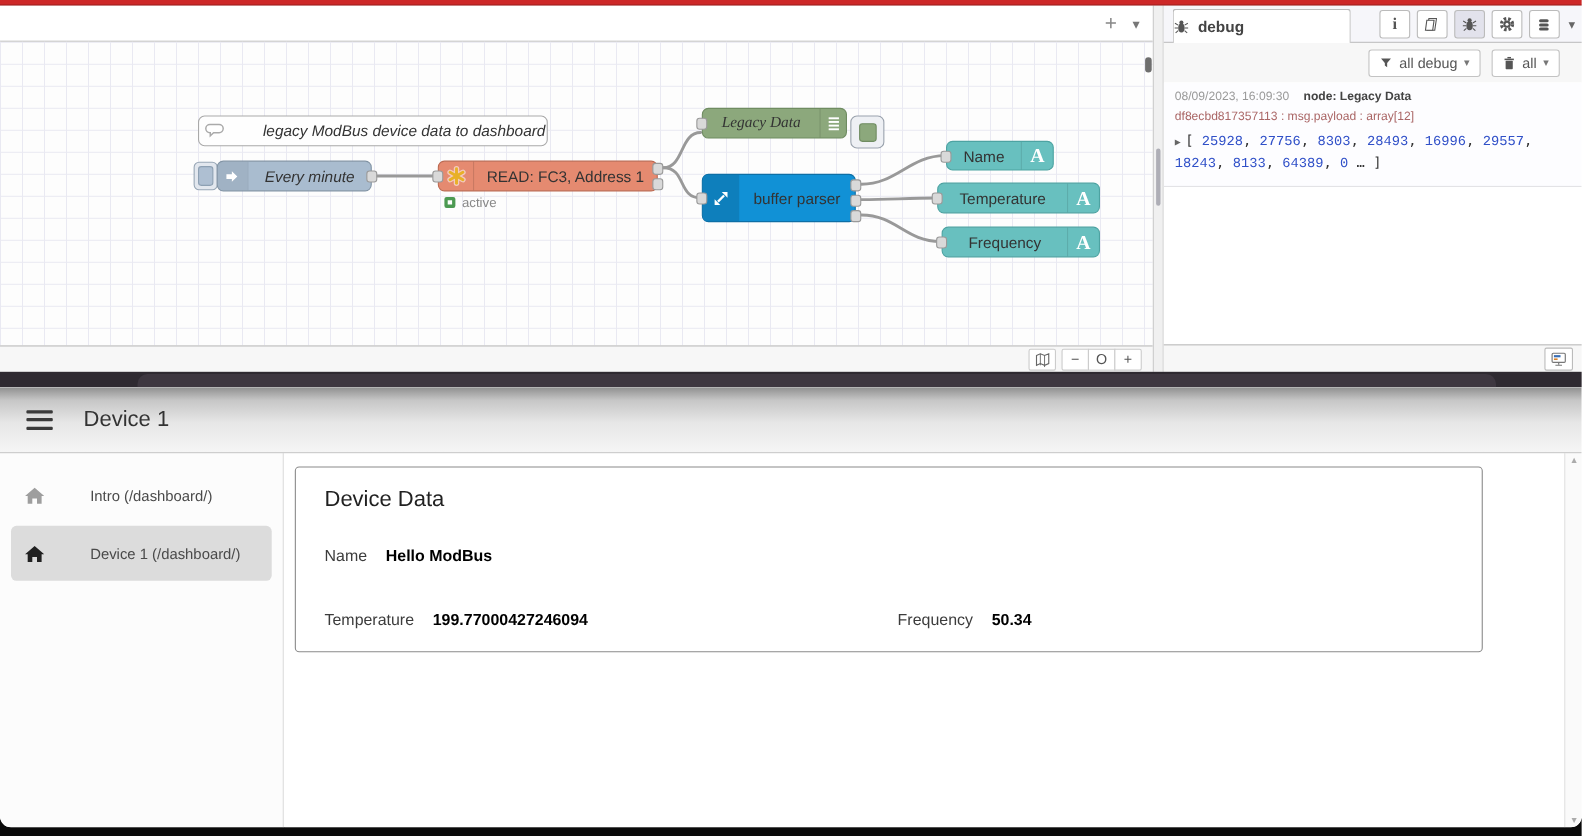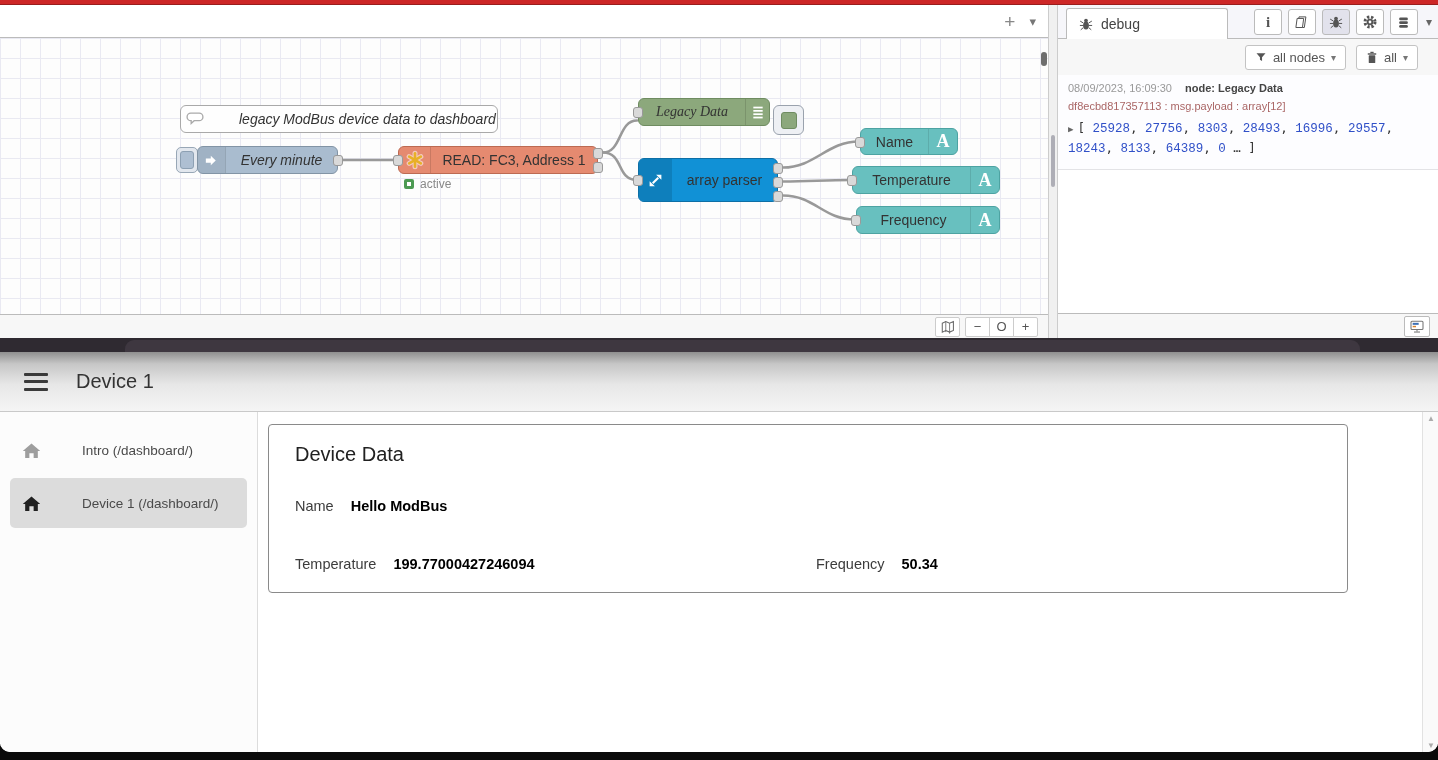--- a/index.html
+++ b/index.html
@@ -63,21 +63,21 @@
   .status { position:absolute; left:404px; top:177px; display:flex; align-items:center; gap:6px; z-index:2; }
   .status .sq { width:10px; height:10px; border:3px solid var(--status-green,#4c9a52); background:#fff; border-radius:2px; }
   .status .txt { font-size:12px; color:#888; }
 
   svg.wires { position:absolute; left:0; top:38px; width:1048px; height:276px; z-index:1; }
   svg.wires path { stroke:var(--wire,#999); stroke-width:2.6; fill:none; stroke-linecap:round; }
 
   
   .side { position:absolute; left:1058px; top:5px; width:380px; height:333px; background:#fff; }
   .side-tabs { position:absolute; left:0; top:0; width:380px; height:34px; background:#f6f6fa; border-bottom:1px solid #bbb; }
-  .side-tab { position:absolute; left:8px; top:3px; width:162px; height:31px; background:#fff; border:1px solid #bbb; border-bottom:none; border-radius:3px 3px 0 0; display:flex; align-items:center; gap:8px; padding-left:12px; font-size:14px; color:#444; font-weight:normal; z-index:2; cursor:pointer; }
+  .side-tab { position:absolute; left:8px; top:3px; width:162px; height:31px; background:#fff; border:1px solid #bbb; border-bottom:none; border-radius:3px 3px 0 0; display:flex; align-items:center; gap:8px; font-size:14px; color:#444; font-weight:bold; z-index:2; cursor:pointer; }
   .side-tools { position:absolute; right:6px; top:4px; display:flex; gap:6px; align-items:center; }
   .tool-btn { width:28px; height:26px; background:#fff; border:1px solid #bbb; border-radius:3px; display:flex; align-items:center; justify-content:center; color:#555; cursor:pointer; font-family:"Liberation Serif",serif; font-weight:bold; font-size:15px; }
   .tool-btn.active { background:#e2e2ec; }
   .tool-caret { color:#666; font-size:12px; margin-left:2px; cursor:pointer; }
 
   .side-filter { position:absolute; left:0; top:34px; width:380px; height:36px; background:#f7f7f7; display:flex; align-items:center; justify-content:flex-end; gap:10px; padding-right:20px; }
   .filter-btn { height:25px; background:#fff; border:1px solid #c3c3c3; border-radius:3px; display:flex; align-items:center; gap:6px; padding:0 9px; font-size:13px; color:#555; cursor:pointer; }
   .filter-btn .caret { font-size:10px; color:#777; }
 
   .messages { position:absolute; left:0; top:70px; width:380px; height:238px; background:#fff; overflow:hidden; }
@@ -216,21 +216,21 @@
       </div>
 
     <div class="node buffer" style="left:638px;top:158px;width:140px;">
       <span class="iconarea">
         <svg width="19" height="19" viewBox="0 0 24 24">
           <line x1="8.5" y1="15.5" x2="15.5" y2="8.5" stroke="#fff" stroke-width="2.6"></line>
           <polygon points="12.8,4.6 19.4,4.6 19.4,11.2" fill="#fff"></polygon>
           <polygon points="4.6,12.8 4.6,19.4 11.2,19.4" fill="#fff"></polygon>
         </svg>
       </span>
-      <span class="n-label">array parser</span>
+      <span class="n-label">buffer parser</span>
       <span class="port in" style="top:16px;"></span>
       <span class="port out" style="top:4px;"></span>
       <span class="port out" style="top:18px;"></span>
       <span class="port out" style="top:32px;"></span>
     </div>
 
     <div class="node uinode" style="left:860px;top:128px;width:98px;height:27px;">
       <span class="n-label">Name</span>
       <span class="iconarea">A</span>
       <span class="port in" style="top:8px;"></span>
@@ -327,21 +327,21 @@
           </button>
           <span class="tool-caret">▾</span>
         </div>
       </div>
 
       <div class="side-filter">
         <button class="filter-btn">
           <svg width="12" height="12" viewBox="0 0 16 16">
               <path d="M2 3 h12 l-4.6 5.4 v5 l-2.8 -1.9 v-3.1 z" fill="#555"></path>
             </svg>
-          <span>all nodes</span>
+          <span>all debug</span>
           <span class="caret">▾</span>
         </button>
         <button class="filter-btn">
           <svg width="12" height="13" viewBox="0 0 18 20">
               <rect x="4" y="6.5" width="10" height="12" rx="1" fill="#555"></rect>
               <rect x="2.5" y="3.5" width="13" height="2.2" fill="#555"></rect>
               <rect x="6.5" y="1.2" width="5" height="2" fill="#555"></rect>
             </svg>
           <span>all</span>
           <span class="caret">▾</span>

